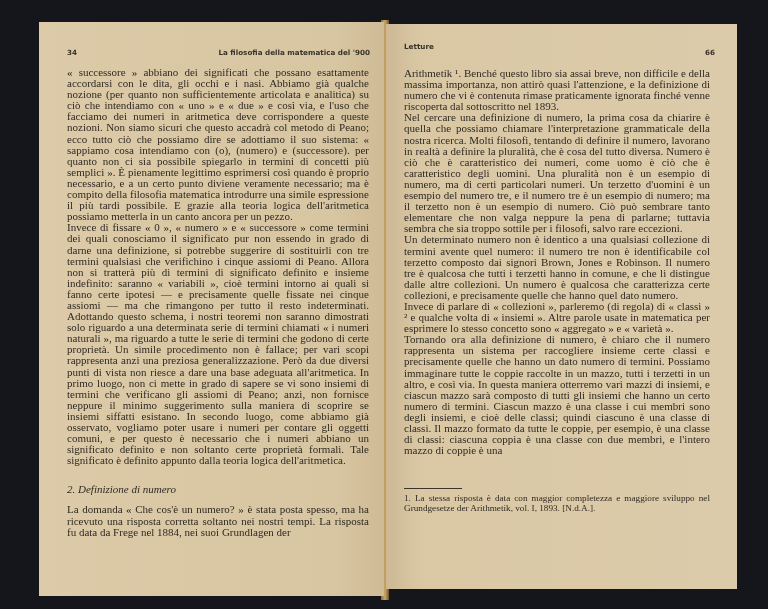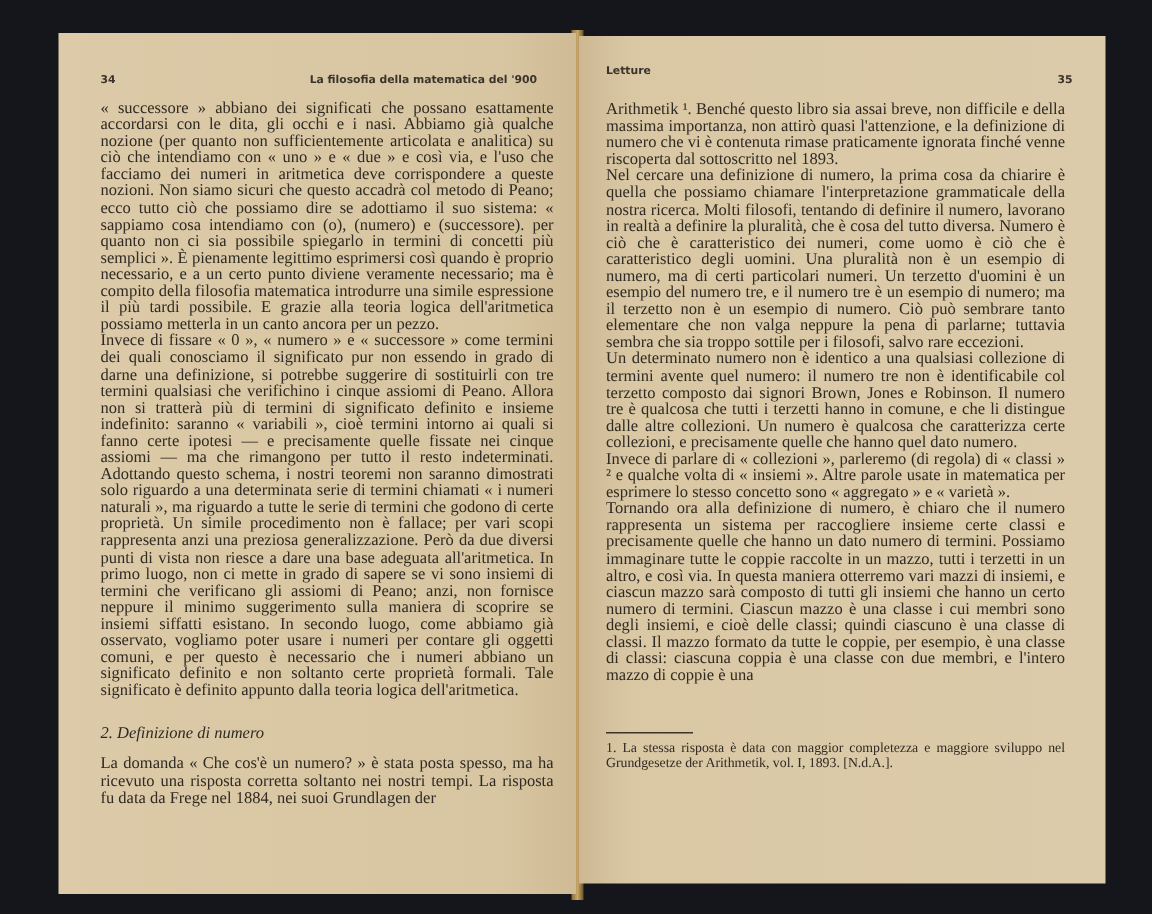--- a/index.html
+++ b/index.html
@@ -19,32 +19,32 @@
   .footnotes .rule{width:58px;border-top:1px solid #3a342b;margin-bottom:4px;}
   .footnotes p{margin:0;}
 </style>
 </head>
 <body>
 
 <div class="gutter"></div>
 
 <div class="page left">
   <div class="running" style="left:28px;">34</div>
-  <div class="running" style="right:26px;">La filosofia della matematica del '900</div>
+  <div class="running" style="right:14px;">La filosofia della matematica del '900</div>
   <div class="body">
     <p>« successore » abbiano dei significati che possano esattamente accordarsi con le dita, gli occhi e i nasi. Abbiamo già qualche nozione (per quanto non sufficientemente articolata e analitica) su ciò che intendiamo con « uno » e « due » e così via, e l'uso che facciamo dei numeri in aritmetica deve corrispondere a queste nozioni. Non siamo sicuri che questo accadrà col metodo di Peano; ecco tutto ciò che possiamo dire se adottiamo il suo sistema: « sappiamo cosa intendiamo con (o), (numero) e (successore). per quanto non ci sia possibile spiegarlo in termini di concetti più semplici ». È pienamente legittimo esprimersi così quando è proprio necessario, e a un certo punto diviene veramente necessario; ma è compito della filosofia matematica introdurre una simile espressione il più tardi possibile. E grazie alla teoria logica dell'aritmetica possiamo metterla in un canto ancora per un pezzo.</p>
     <p>Invece di fissare « 0 », « numero » e « successore » come termini dei quali conosciamo il significato pur non essendo in grado di darne una definizione, si potrebbe suggerire di sostituirli con tre termini qualsiasi che verifichino i cinque assiomi di Peano. Allora non si tratterà più di termini di significato definito e insieme indefinito: saranno « variabili », cioè termini intorno ai quali si fanno certe ipotesi — e precisamente quelle fissate nei cinque assiomi — ma che rimangono per tutto il resto indeterminati. Adottando questo schema, i nostri teoremi non saranno dimostrati solo riguardo a una determinata serie di termini chiamati « i numeri naturali », ma riguardo a tutte le serie di termini che godono di certe proprietà. Un simile procedimento non è fallace; per vari scopi rappresenta anzi una preziosa generalizzazione. Però da due diversi punti di vista non riesce a dare una base adeguata all'aritmetica. In primo luogo, non ci mette in grado di sapere se vi sono insiemi di termini che verificano gli assiomi di Peano; anzi, non fornisce neppure il minimo suggerimento sulla maniera di scoprire se insiemi siffatti esistano. In secondo luogo, come abbiamo già osservato, vogliamo poter usare i numeri per contare gli oggetti comuni, e per questo è necessario che i numeri abbiano un significato definito e non soltanto certe proprietà formali. Tale significato è definito appunto dalla teoria logica dell'aritmetica.</p>
     <p class="heading">2. Definizione di numero</p>
     <p>La domanda « Che cos'è un numero? » è stata posta spesso, ma ha ricevuto una risposta corretta soltanto nei nostri tempi. La risposta fu data da Frege nel 1884, nei suoi Grundlagen der</p>
   </div>
 </div>
 
 <div class="page right">
   <div class="running" style="left:18px;top:18px;">Letture</div>
-  <div class="running" style="right:22px;top:24px;">35</div>
+  <div class="running" style="right:22px;top:24px;">66</div>
   <div class="body" style="top:44px;">
     <p>Arithmetik ¹. Benché questo libro sia assai breve, non difficile e della massima importanza, non attirò quasi l'attenzione, e la definizione di numero che vi è contenuta rimase praticamente ignorata finché venne riscoperta dal sottoscritto nel 1893.</p>
     <p>Nel cercare una definizione di numero, la prima cosa da chiarire è quella che possiamo chiamare l'interpretazione grammaticale della nostra ricerca. Molti filosofi, tentando di definire il numero, lavorano in realtà a definire la pluralità, che è cosa del tutto diversa. Numero è ciò che è caratteristico dei numeri, come uomo è ciò che è caratteristico degli uomini. Una pluralità non è un esempio di numero, ma di certi particolari numeri. Un terzetto d'uomini è un esempio del numero tre, e il numero tre è un esempio di numero; ma il terzetto non è un esempio di numero. Ciò può sembrare tanto elementare che non valga neppure la pena di parlarne; tuttavia sembra che sia troppo sottile per i filosofi, salvo rare eccezioni.</p>
     <p>Un determinato numero non è identico a una qualsiasi collezione di termini avente quel numero: il numero tre non è identificabile col terzetto composto dai signori Brown, Jones e Robinson. Il numero tre è qualcosa che tutti i terzetti hanno in comune, e che li distingue dalle altre collezioni. Un numero è qualcosa che caratterizza certe collezioni, e precisamente quelle che hanno quel dato numero.</p>
     <p>Invece di parlare di « collezioni », parleremo (di regola) di « classi » ² e qualche volta di « insiemi ». Altre parole usate in matematica per esprimere lo stesso concetto sono « aggregato » e « varietà ».</p>
     <p>Tornando ora alla definizione di numero, è chiaro che il numero rappresenta un sistema per raccogliere insieme certe classi e precisamente quelle che hanno un dato numero di termini. Possiamo immaginare tutte le coppie raccolte in un mazzo, tutti i terzetti in un altro, e così via. In questa maniera otterremo vari mazzi di insiemi, e ciascun mazzo sarà composto di tutti gli insiemi che hanno un certo numero di termini. Ciascun mazzo è una classe i cui membri sono degli insiemi, e cioè delle classi; quindi ciascuno è una classe di classi. Il mazzo formato da tutte le coppie, per esempio, è una classe di classi: ciascuna coppia è una classe con due membri, e l'intero mazzo di coppie è una</p>
   </div>
   <div class="footnotes">
     <div class="rule"></div>
     <p>1. La stessa risposta è data con maggior completezza e maggiore sviluppo nel Grundgesetze der Arithmetik, vol. I, 1893. [N.d.A.].</p>

